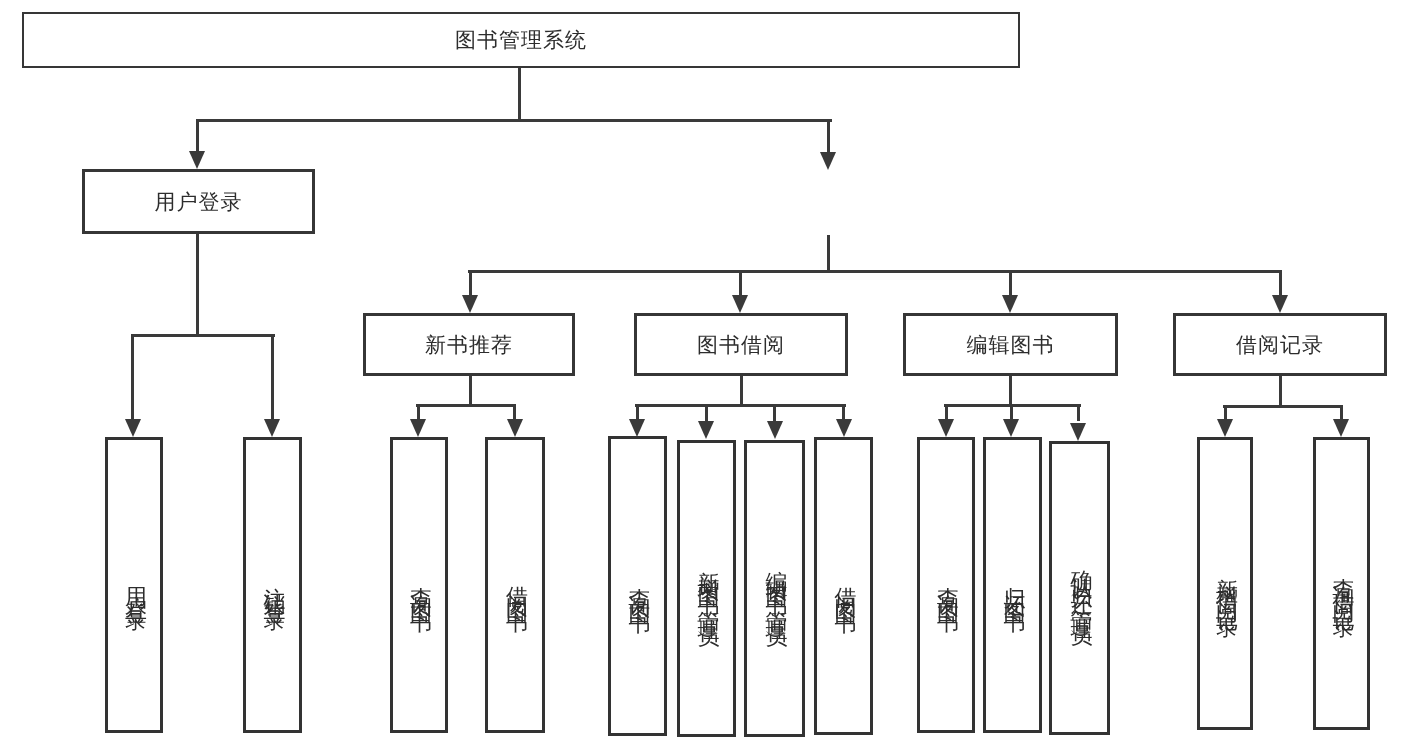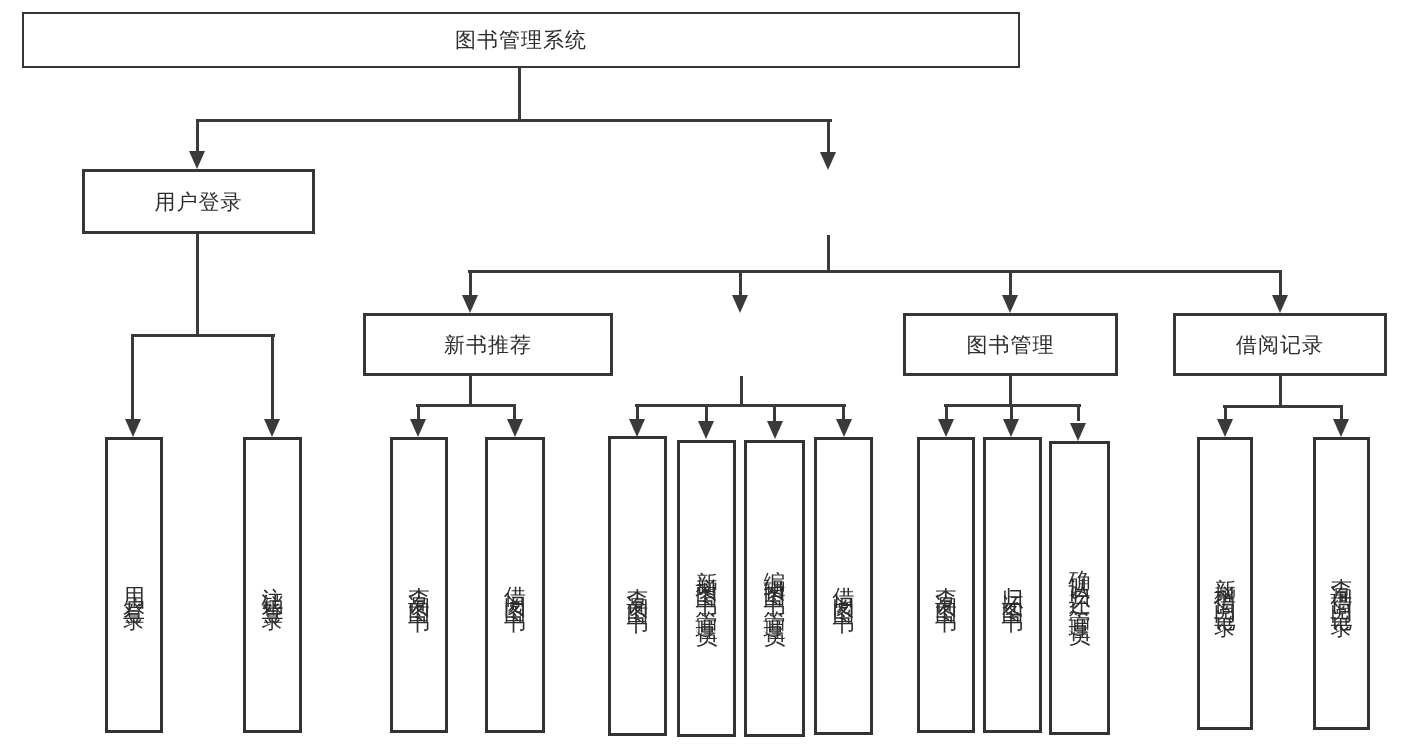--- a/index.html
+++ b/index.html
@@ -1,20 +1,20 @@
 <!DOCTYPE html>
 <html><head>
 <meta charset="utf-8">
 <style>
   html,body{margin:0;padding:0;background:#ffffff;}
   .canvas{
     position:relative;
     width:1405px;height:747px;
     background:#ffffff;
-    font-family:Liberation Serif, serif;
+    font-family:Liberation Mono, monospace;
     overflow:hidden;
   }
   
   .hnode{
     position:absolute;
     box-sizing:border-box;
     border:3px solid #363636;
     background:#ffffff;
     display:flex;align-items:center;justify-content:center;
     font-size:21px;color:#2d2d2d;
@@ -60,22 +60,23 @@
 </style>
 </head>
 <body>
 
 <div class="canvas">
 
   <div class="hnode root-node" style="left:22px;top:12px;width:998px;height:56px">图书管理系统</div>
 
   <div class="hnode" style="left:82px;top:169px;width:233px;height:65px">用户登录</div>
 
-  <div class="hnode" style="left:363px;top:313px;width:250px;height:63px">新书推荐</div>
-  <div class="hnode" style="left:903px;top:313px;width:215px;height:63px">图书管理</div>
+  <div class="hnode" style="left:363px;top:313px;width:212px;height:63px">新书推荐</div>
+  <div class="hnode" style="left:634px;top:313px;width:214px;height:63px">图书借阅</div>
+  <div class="hnode" style="left:903px;top:313px;width:215px;height:63px">编辑图书</div>
   <div class="hnode" style="left:1173px;top:313px;width:214px;height:63px">借阅记录</div>
 
   <div class="vnode" style="left:105px;top:437px;width:58px;height:296px">
     <span>用户登录</span>
   </div>
   <div class="vnode" style="left:243px;top:437px;width:59px;height:296px">
     <span>注销登录</span>
   </div>
 
   <div class="vnode" style="left:390px;top:437px;width:58px;height:296px">

